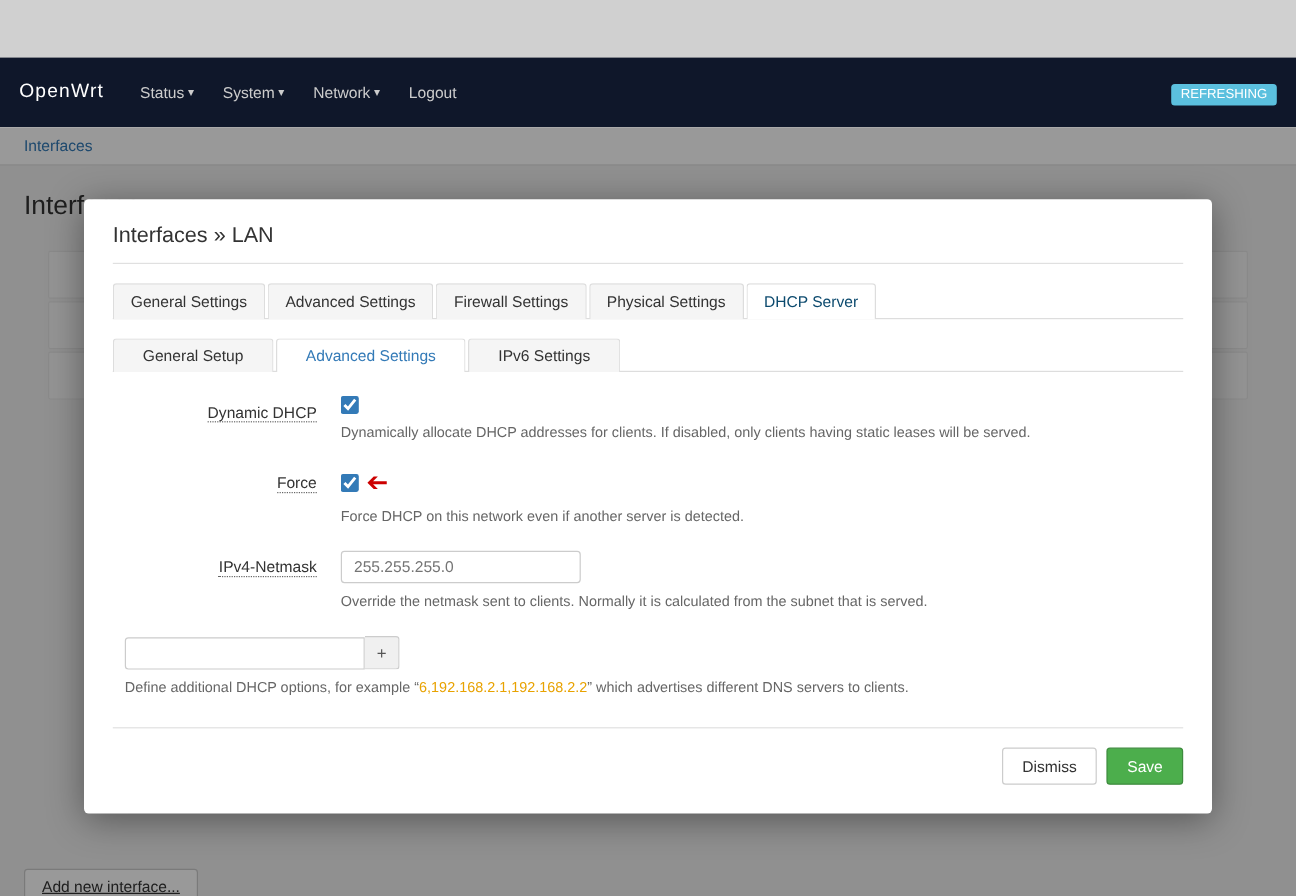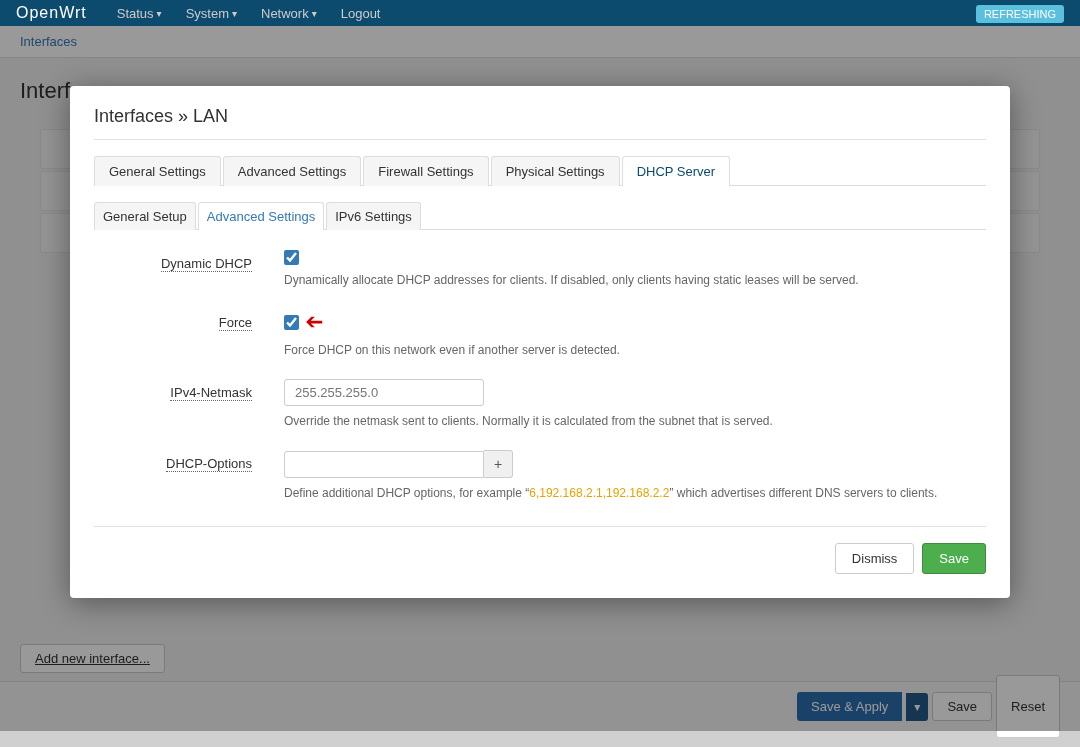--- a/index.html
+++ b/index.html
@@ -6,26 +6,27 @@
     body {
       font-family: 'Helvetica Neue', Arial, sans-serif;
       font-size: 13px;
       background: #d0d0d0;
       min-height: 747px;
       position: relative;
     }
 
     
     .navbar {
-      background: #0c4a6e;
-      height: 26px;
+      background: #0f172a;
+      height: 58px;
       display: flex;
       align-items: center;
       padding: 0 16px;
       gap: 20px;
+      margin-top: 48px;
     }
     .navbar-brand {
       color: #fff;
       font-size: 16px;
       font-weight: 300;
       letter-spacing: 1px;
     }
     .navbar-menu {
       display: flex;
       gap: 4px;
@@ -206,21 +207,21 @@
     }
 
     
     .tabs-inner {
       display: flex;
       gap: 2px;
       margin-bottom: 20px;
       border-bottom: 1px solid #ddd;
     }
     .inner-tab-btn {
-      padding: 6px 8px;
+      padding: 6px 24px;
       font-size: 13px;
       border: 1px solid #ddd;
       border-bottom: none;
       border-radius: 3px 3px 0 0;
       background: #f5f5f5;
       color: #333;
       cursor: pointer;
       margin-bottom: -1px;
     }
     .inner-tab-btn.active {
@@ -240,21 +241,21 @@
       display: flex;
       align-items: flex-start;
       margin-bottom: 20px;
     }
 
     .form-label-col {
       width: 180px;
       flex-shrink: 0;
       padding-top: 6px;
       text-align: right;
-      padding-right: 32px;
+      padding-right: 20px;
       color: #333;
       font-size: 13px;
     }
     .form-label-col span {
       border-bottom: 1px dotted #666;
     }
 
     .form-control-col {
       flex: 1;
     }
@@ -465,23 +466,20 @@
         <div class="form-label-col">
           <span>IPv4-Netmask</span>
         </div>
         <div class="form-control-col">
           <input type="text" class="text-input" placeholder="255.255.255.0" style="">
           <div class="form-help">Override the netmask sent to clients. Normally it is calculated from the subnet that is served.</div>
         </div>
       </div>
 
       <div class="form-row">
-        <div class="form-label-col">
-          <span>DHCP-Options</span>
-        </div>
         <div class="form-control-col">
           <div class="input-with-btn">
             <input type="text" class="text-input" value="" style="">
             <button class="plus-btn">+</button>
           </div>
           <div class="form-help">
             <span>Define additional DHCP options, for example “</span><span class="code-highlight">6,192.168.2.1,192.168.2.2</span><span>” which advertises different DNS servers to clients.</span>
           </div>
         </div>
       </div>

